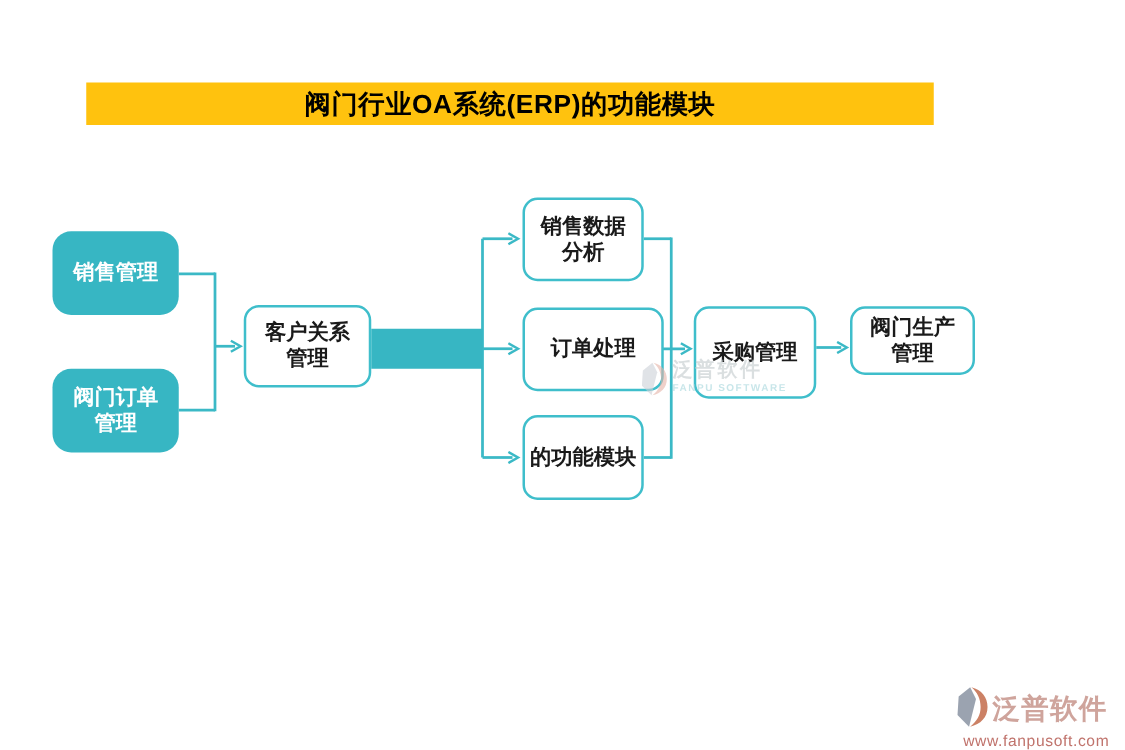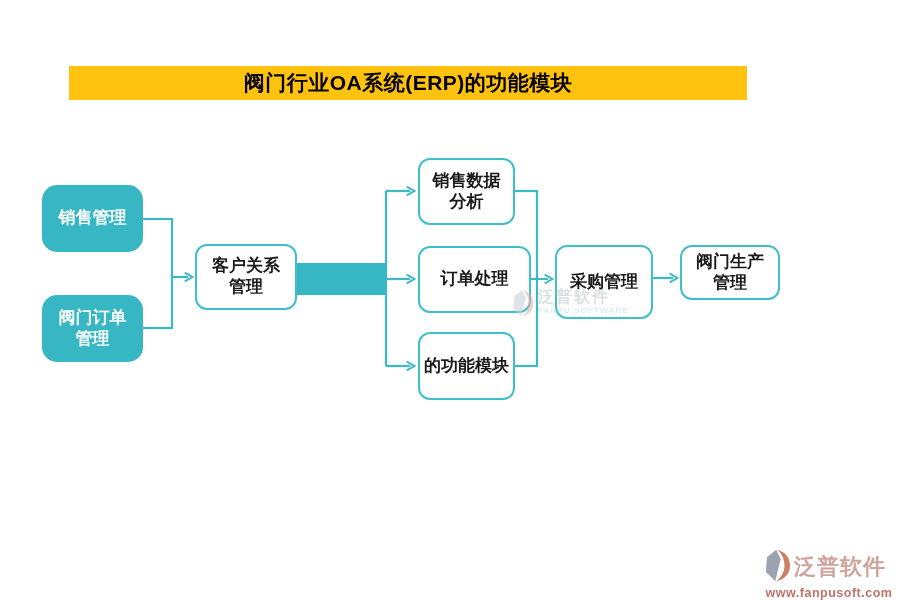--- a/index.html
+++ b/index.html
@@ -30,27 +30,27 @@
   .node.outline{
     background:#ffffff;color:#1a1a1a;border:2.4px solid #3fbecb;border-radius:12px;
   }
 
   
   .watermark{
     position:absolute;left:512px;top:288px;display:flex;align-items:flex-start;opacity:0.6;
   }
   .watermark .wm-text{margin-left:3px;}
   .wm-brand{display:block;font-size:16px;font-weight:bold;color:#c3cacd;letter-spacing:2px;line-height:1.1;}
-  .wm-en{display:block;font-size:8px;font-weight:normal;color:#a5d6dc;letter-spacing:1.2px;line-height:1.2;}
+  .wm-en{display:block;font-size:8px;font-weight:bold;color:#a5d6dc;letter-spacing:1.2px;line-height:1.2;}
 
   
   .logo{position:absolute;left:764px;top:548px;width:130px;}
   .logo-row{display:flex;align-items:center;}
   .logo-brand{font-size:22px;font-weight:bold;color:#cfa49c;letter-spacing:1px;line-height:1;margin-left:2px;white-space:nowrap;}
-  .logo-url{display:block;font-size:12.5px;font-weight:bold;color:#c0736c;letter-spacing:0.5px;margin-top:1px;text-align:center;white-space:nowrap;}
+  .logo-url{display:block;font-size:12.5px;font-weight:normal;color:#c0736c;letter-spacing:0.5px;margin-top:1px;text-align:center;white-space:nowrap;}
 </style>
 </head>
 <body>
 
 <div class="canvas">
 
   <div class="title-bar">
     <span>阀门行业OA系统(ERP)的功能模块</span>
   </div>
 

